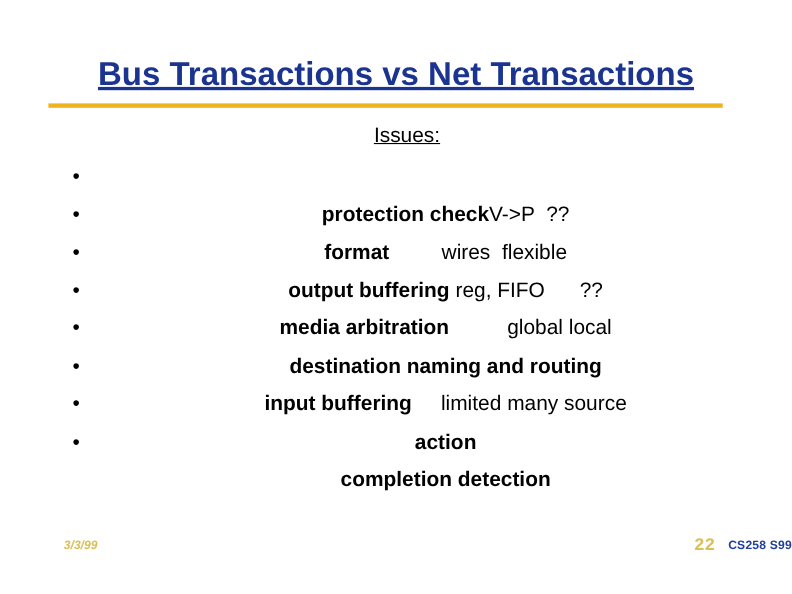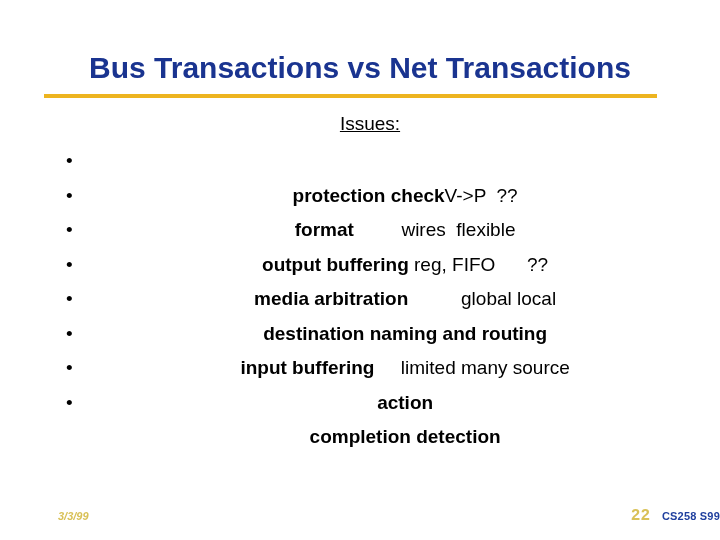--- a/index.html
+++ b/index.html
@@ -26,20 +26,21 @@
     left: 44px;
     top: 50px;
     width: 632px;
     text-align: center;
     font-size: 30px;
     font-weight: bold;
     color: #1a3490;
     letter-spacing: 0px;
     line-height: 36px;
     white-space: nowrap;
+    text-decoration: underline;
   }
 
   .title-rule {
     position: absolute;
     left: 44px;
     top: 94px;
     width: 613px;
     height: 4px;
     background: #edb41f;
   }
@@ -92,21 +93,21 @@
     font-weight: bold;
   }
   .b-reg {
     font-weight: normal;
   }
 
   
   .footer {
     position: absolute;
     left: 0;
-    top: 508px;
+    top: 488px;
     width: 692px;
     height: 22px;
   }
   .footer-date {
     position: absolute;
     left: 58px;
     top: 0;
     font-size: 11px;
     font-weight: bold;
     font-style: italic;

